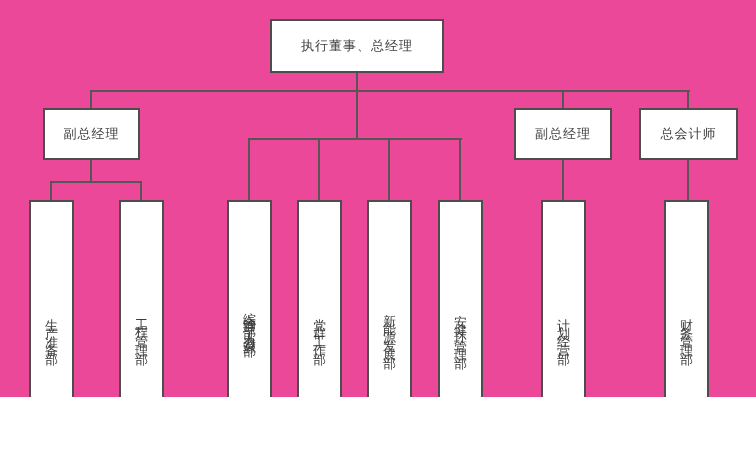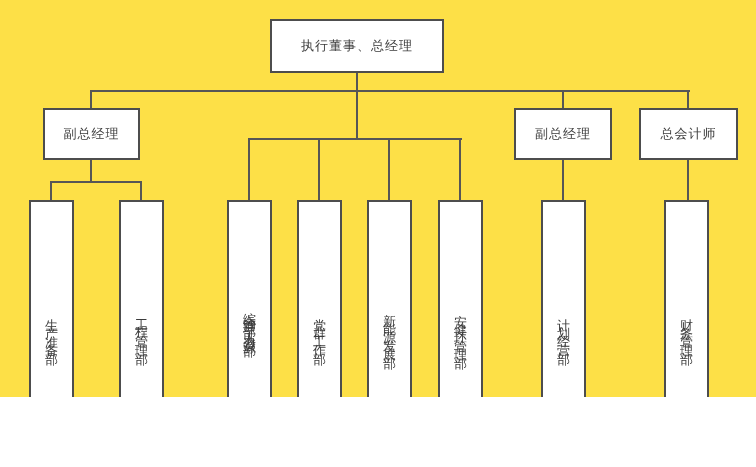--- a/index.html
+++ b/index.html
@@ -5,21 +5,21 @@
   * { margin: 0; padding: 0; box-sizing: border-box; }
   html, body { background: #ffffff; }
   body {
     font-family: "Liberation Sans", "DejaVu Sans", sans-serif;
     color: #3b3b3b;
   }
   .canvas {
     position: relative;
     width: 756px;
     height: 397px;
-    background: #fde047;
+    background: #ec4899;
     overflow: hidden;
   }
   .line {
     position: absolute;
     background: #565656;
   }
   .box {
     position: absolute;
     border: 2px solid #4d4d4d;
     background: #ffffff;

